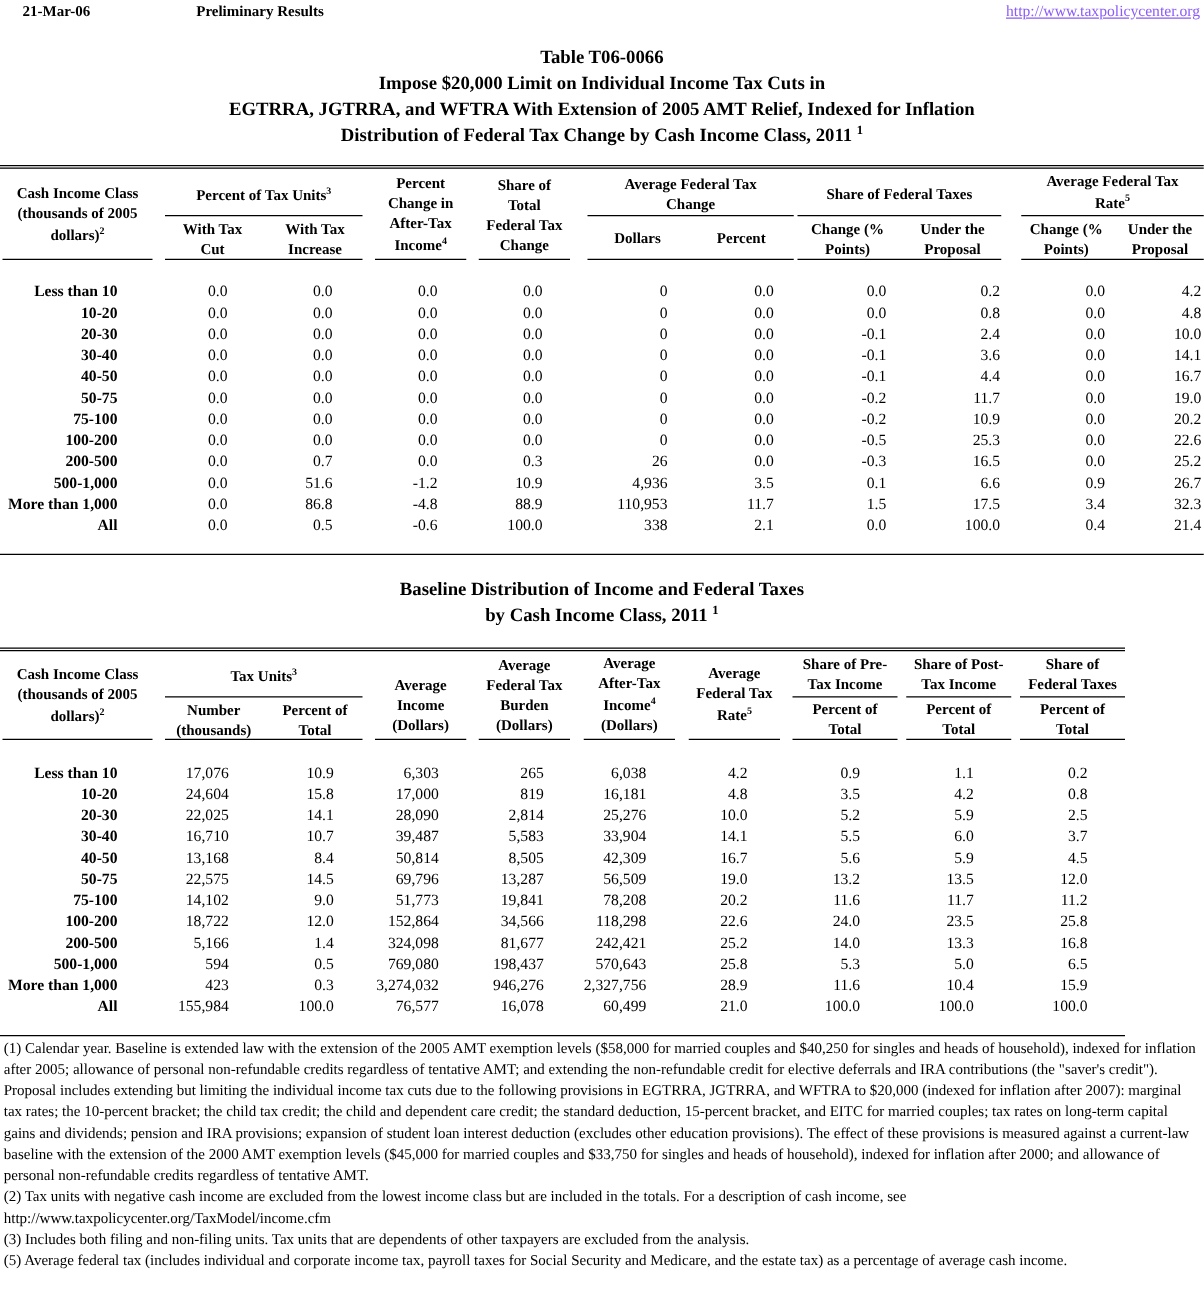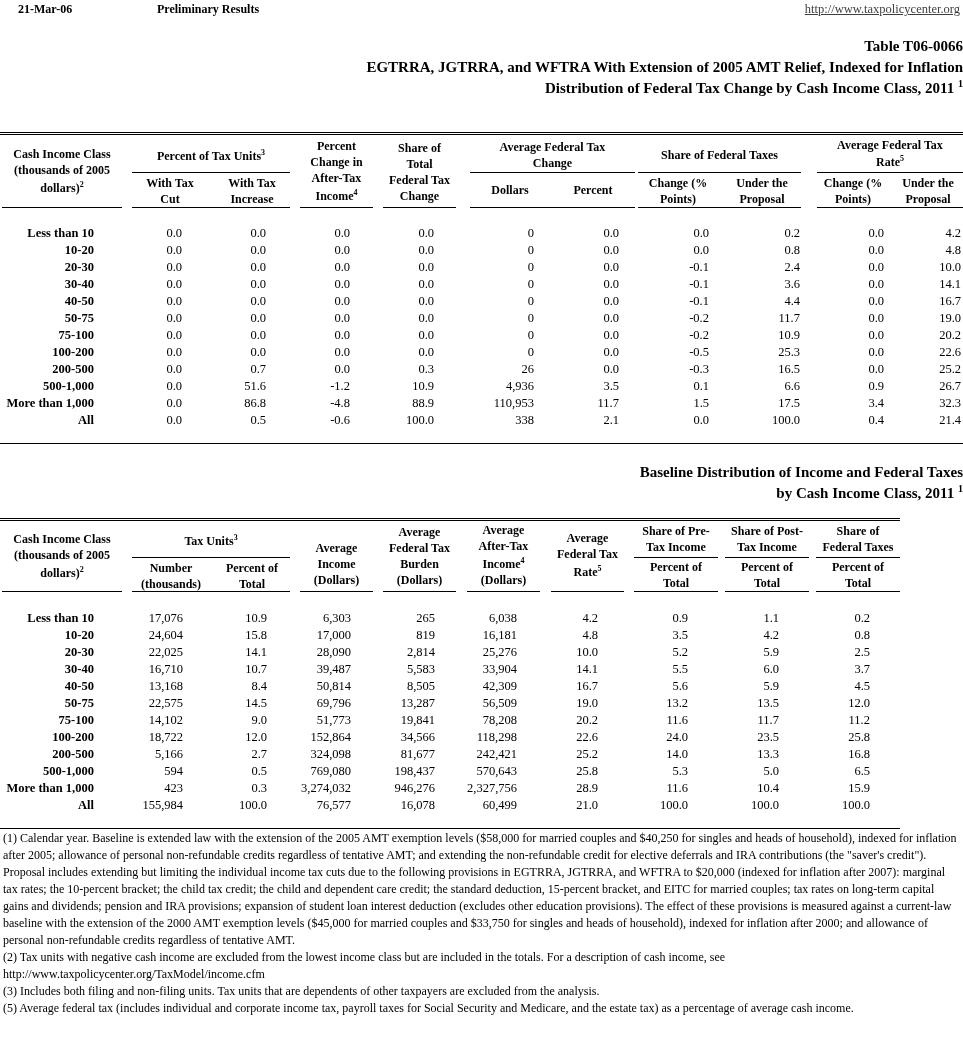--- a/index.html
+++ b/index.html
@@ -3,22 +3,22 @@
 <meta charset="utf-8">
 <style>
   html, body { margin: 0; padding: 0; background: #ffffff; }
   body {
     width: 963px; height: 1051px; position: relative; overflow: hidden;
     font-family: "Liberation Serif", "DejaVu Serif", serif; color: #000;
   }
   .topbar { position: absolute; top: 2px; left: 0; width: 963px; height: 16px; font-size: 12px; font-weight: bold; }
   .topbar .date { position: absolute; left: 18px; top: 0; }
   .topbar .prelim { position: absolute; left: 133px; top: 0; margin-left: 24px; }
-  .topbar .url { position: absolute; right: 3px; top: 0; font-weight: normal; color: #404040; text-decoration: underline; font-size: 12.5px; }
-  .titles { position: absolute; left: 0; width: 963px; text-align: right; font-weight: bold; font-size: 15px; line-height: 21px; }
+  .topbar .url { position: absolute; right: 3px; top: 0; font-weight: normal; color: #8b5cf6; text-decoration: underline; font-size: 12.5px; }
+  .titles { position: absolute; left: 0; width: 963px; text-align: center; font-weight: bold; font-size: 15px; line-height: 21px; }
   .titles sup { font-size: 10px; vertical-align: 6px; line-height: 0; }
   .rule { position: absolute; height: 0; border-top: 1px solid #000; }
   .dbl { border-top: 3px double #000; }
   table.t { position: absolute; border-collapse: collapse; table-layout: fixed; font-size: 12.5px; }
   table.t td { padding: 0; white-space: nowrap; }
   .h { font-weight: bold; text-align: center; line-height: 16px; font-size: 12px; }
   .h sup { font-size: 8px; vertical-align: 5px; line-height: 0; }
   .lbl { font-weight: bold; text-align: right; }
   .num { text-align: right; }
   .notes { position: absolute; left: 3px; top: 830px; width: 955px; font-size: 12px; line-height: 17px; }
@@ -28,20 +28,21 @@
 <body>
 
 <div class="topbar">
   <span class="date">21-Mar-06</span>
   <span class="prelim">Preliminary Results</span>
   <a class="url">http://www.taxpolicycenter.org</a>
 </div>
 
 <div class="titles" style="top:36px;">
   <div>Table T06-0066</div>
+  <div>Impose $20,000 Limit on Individual Income Tax Cuts in</div>
   <div>EGTRRA, JGTRRA, and WFTRA With Extension of 2005 AMT Relief, Indexed for Inflation</div>
   <div><span>Distribution of Federal Tax Change by Cash Income Class, 2011</span> <sup>1</sup></div>
 </div>
 
 <div class="rule dbl" style="top:132px; left:0; width:963px;"></div>
 <div class="rule" style="top:172px; left:132px; width:158px;"></div>
 <div class="rule" style="top:172px; left:470px; width:165px;"></div>
 <div class="rule" style="top:172px; left:638px; width:163px;"></div>
 <div class="rule" style="top:172px; left:817px; width:146px;"></div>
 <div class="rule" style="top:207px; left:2px; width:120px;"></div>
@@ -469,21 +470,21 @@
         <td class="num">34,566</td>
         <td class="num">118,298</td>
         <td class="num">22.6</td>
         <td class="num">24.0</td>
         <td class="num">23.5</td>
         <td class="num">25.8</td>
       </tr>
       <tr style="height: 17px;">
         <td class="lbl">200-500</td>
         <td class="num">5,166</td>
-        <td class="num">2.7</td>
+        <td class="num">1.4</td>
         <td class="num">324,098</td>
         <td class="num">81,677</td>
         <td class="num">242,421</td>
         <td class="num">25.2</td>
         <td class="num">14.0</td>
         <td class="num">13.3</td>
         <td class="num">16.8</td>
       </tr>
       <tr style="height: 17px;">
         <td class="lbl">500-1,000</td>

